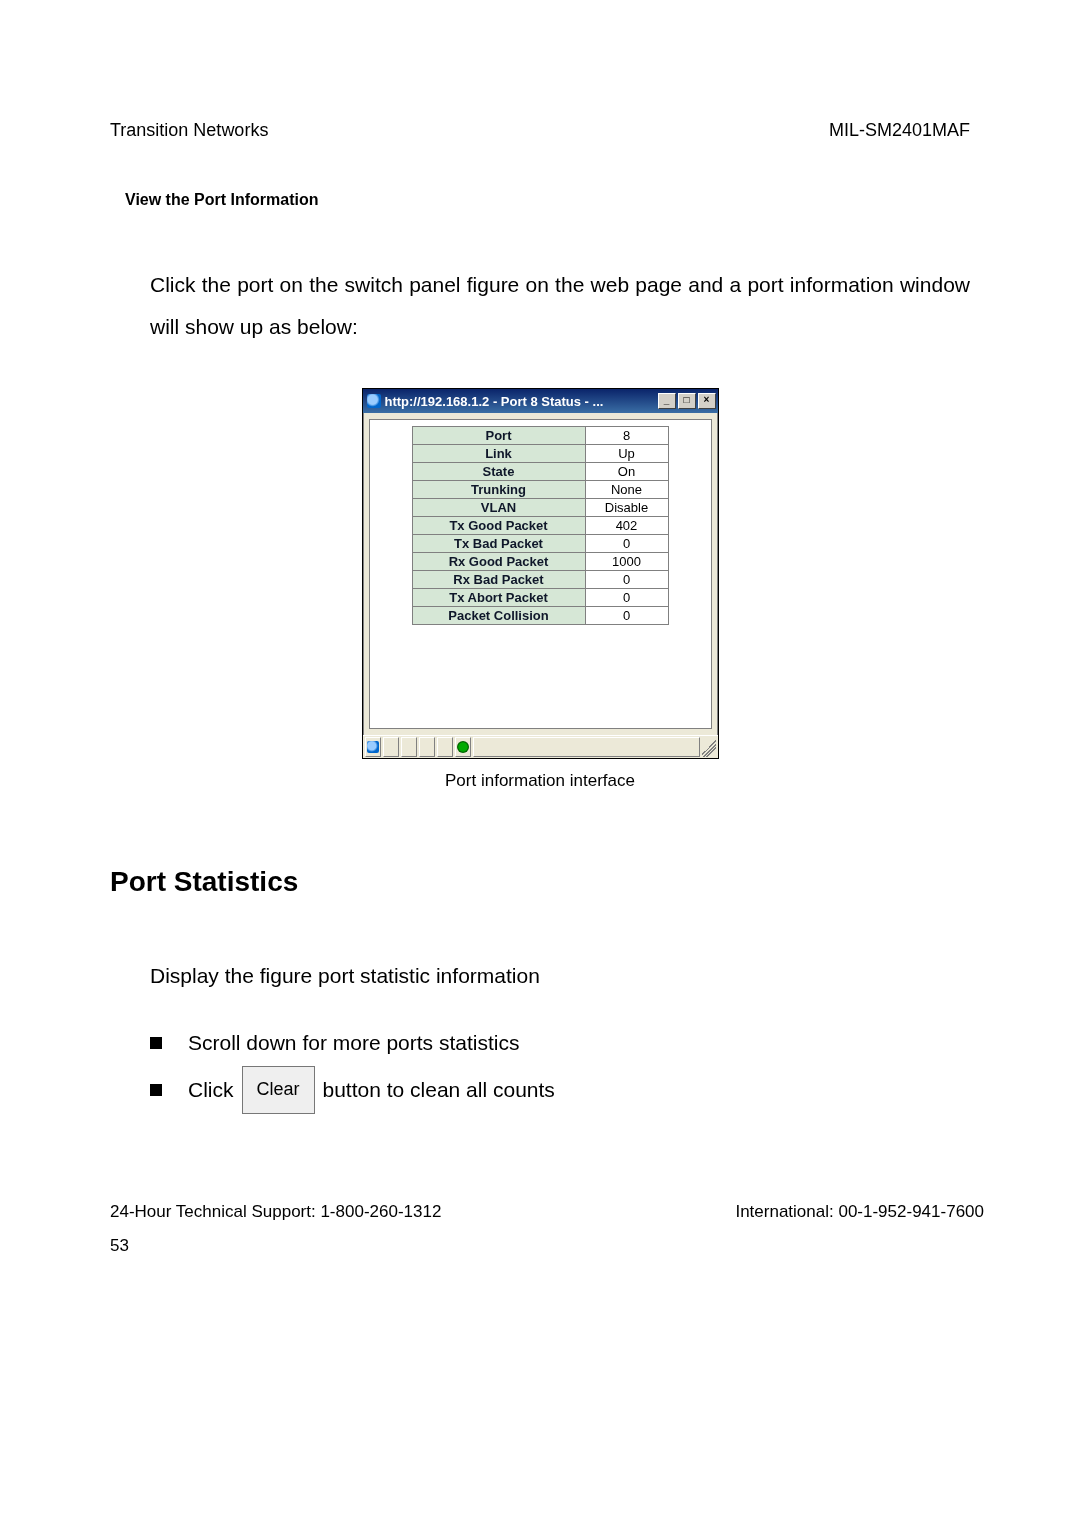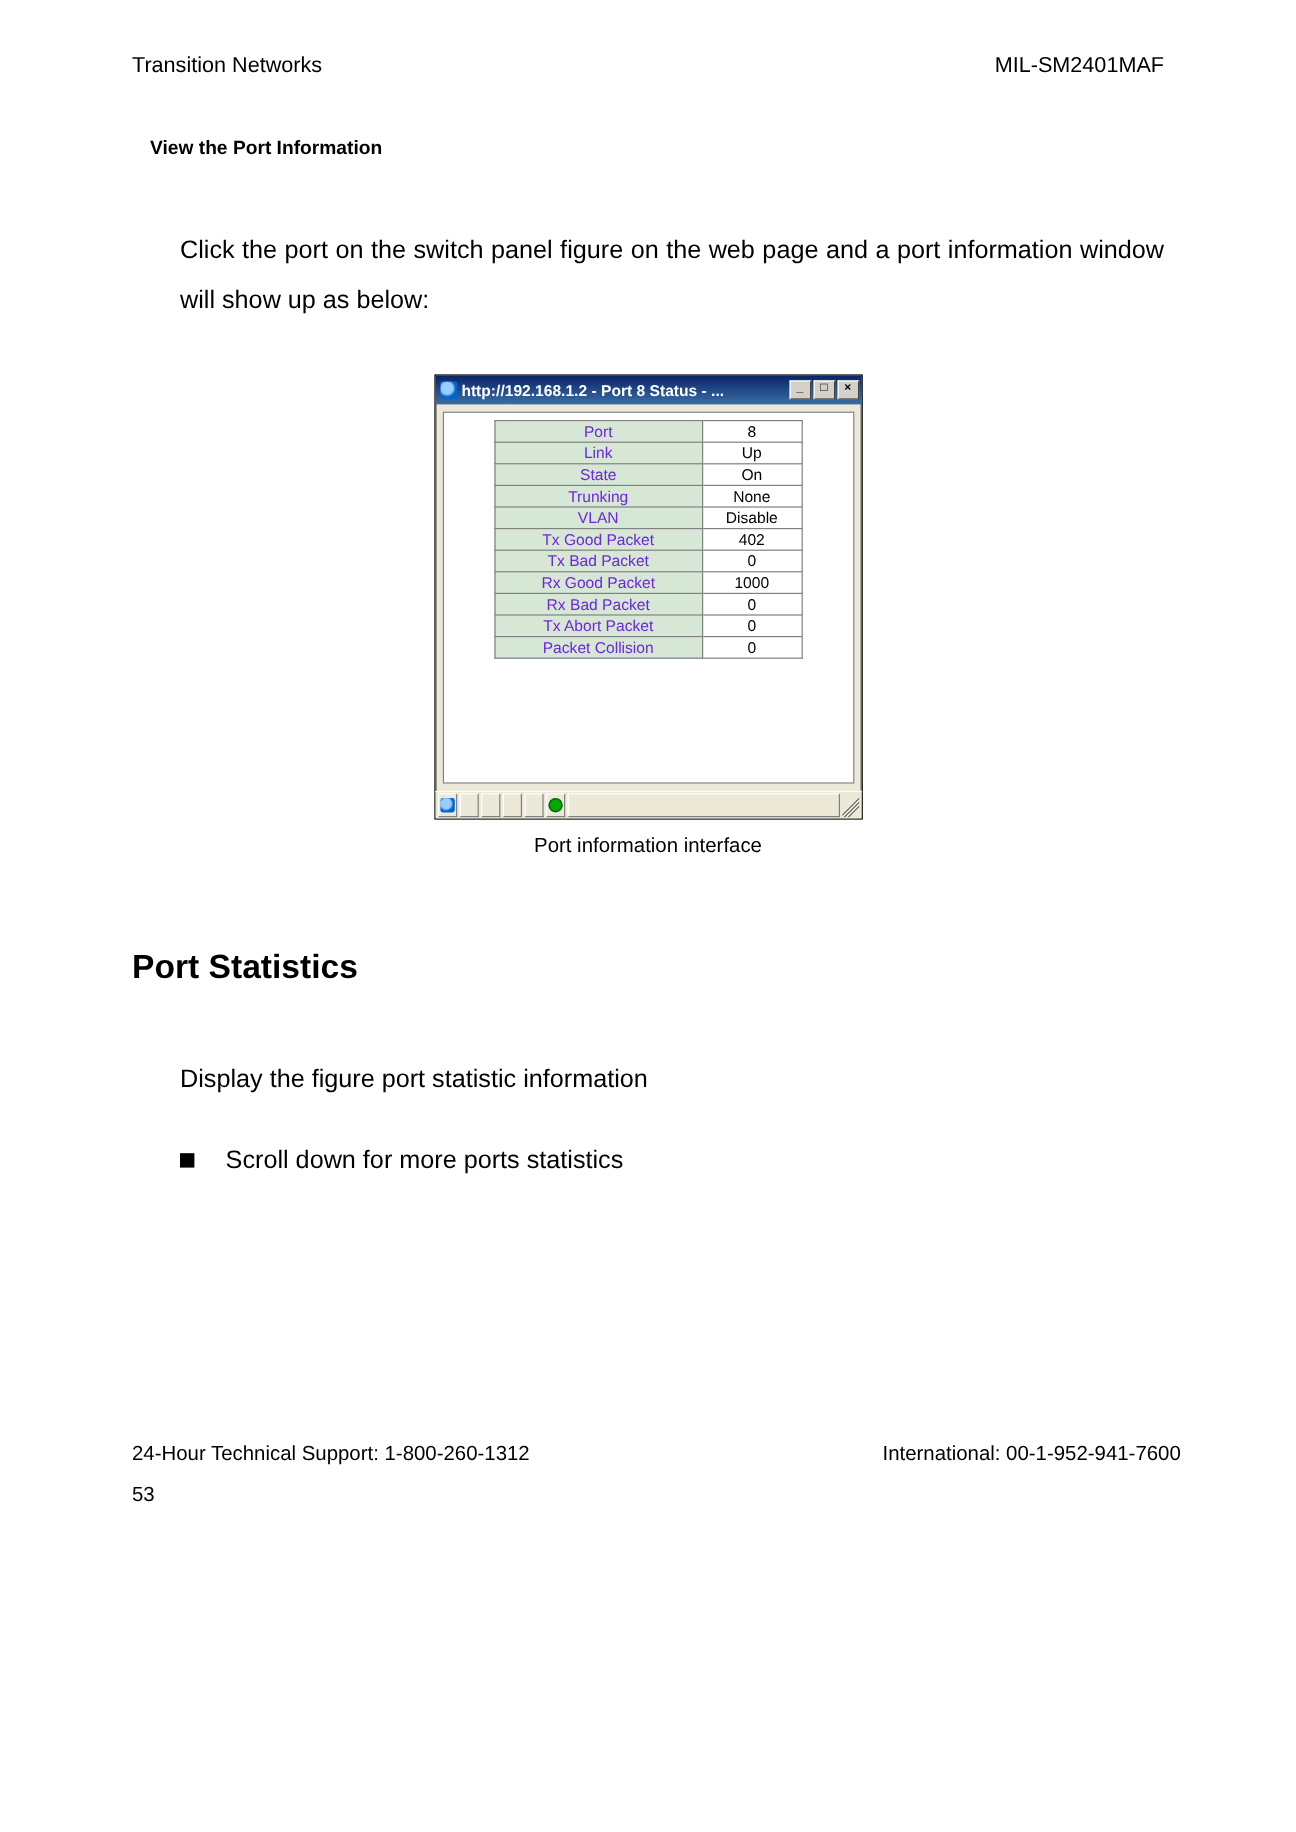--- a/index.html
+++ b/index.html
@@ -6,21 +6,21 @@
     margin: 0;
     padding: 0;
     background: #fff;
     font-family: Arial, Helvetica, sans-serif;
     color: #000;
   }
   .page {
     width: 1080px;
     height: 1306px;
     box-sizing: border-box;
-    padding: 44px 110px 50px 110px;
+    padding: 120px 110px 50px 110px;
     position: relative;
   }
   .hdr {
     display: flex;
     justify-content: space-between;
     font-size: 18px;
     margin-bottom: 50px;
   }
   .h3 {
     font-size: 16px;
@@ -92,22 +92,22 @@
     font-family: Verdana, Geneva, sans-serif;
     font-size: 13px;
   }
   table.port-table td {
     border: 1px solid #808080;
     padding: 1px 6px;
     text-align: center;
   }
   table.port-table td.label {
     background: #d6e7d6;
-    color: #6d28d9;
-    font-weight: normal;
+    color: #0f172a;
+    font-weight: bold;
     width: 160px;
   }
   table.port-table td.val {
     width: 70px;
   }
   .statusbar {
     height: 20px;
     background: #ece9d8;
     border-top: 1px solid #fff;
     display: flex;
@@ -296,20 +296,25 @@
   <div class="caption">Port information interface</div>
 
   <div class="h2">Port Statistics</div>
 
   <p class="body-text2">Display the figure port statistic information</p>
 
   <ul class="sq">
     <li>
       <span>Scroll down for more ports statistics</span>
     </li>
+    <li>
+      <span>Click</span>
+      <span class="btn-inline">Clear</span>
+      <span>button to clean all counts</span>
+    </li>
   </ul>
 
   <div class="ftr">
     <div class="ftr-row">
       <span>24-Hour Technical Support: 1-800-260-1312</span>
       <span>International: 00-1-952-941-7600</span>
     </div>
     <div class="ftr-page">53</div>
   </div>
 

